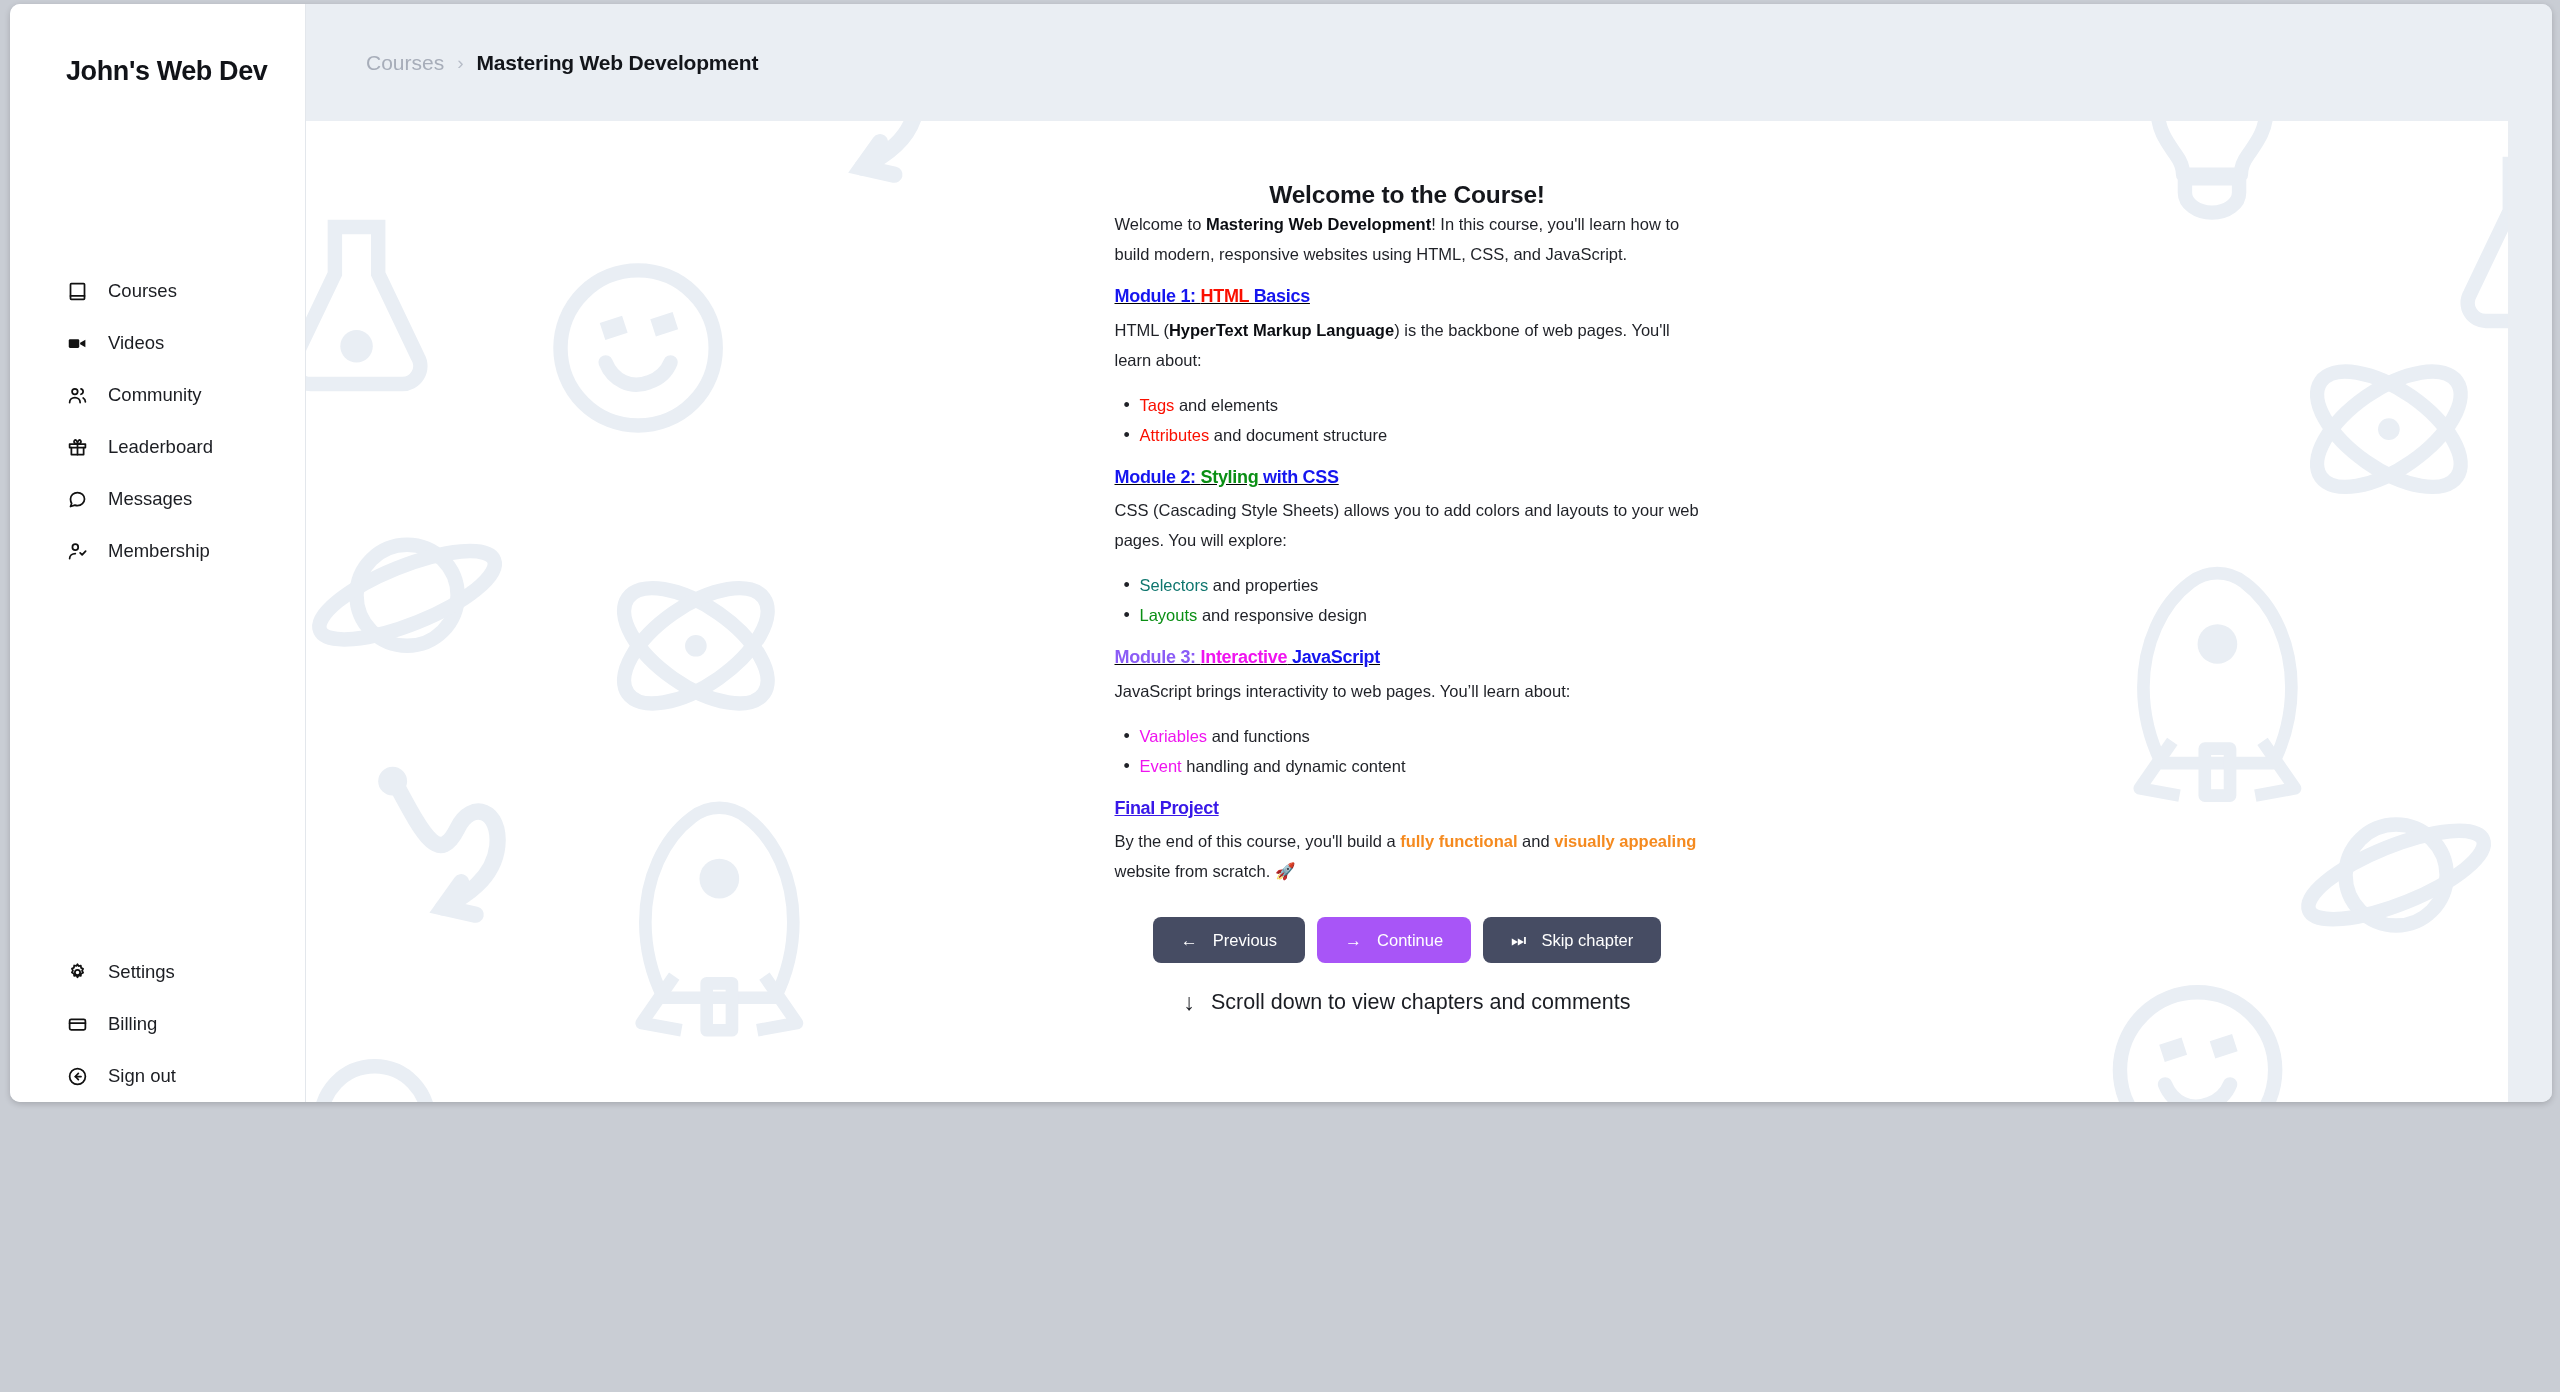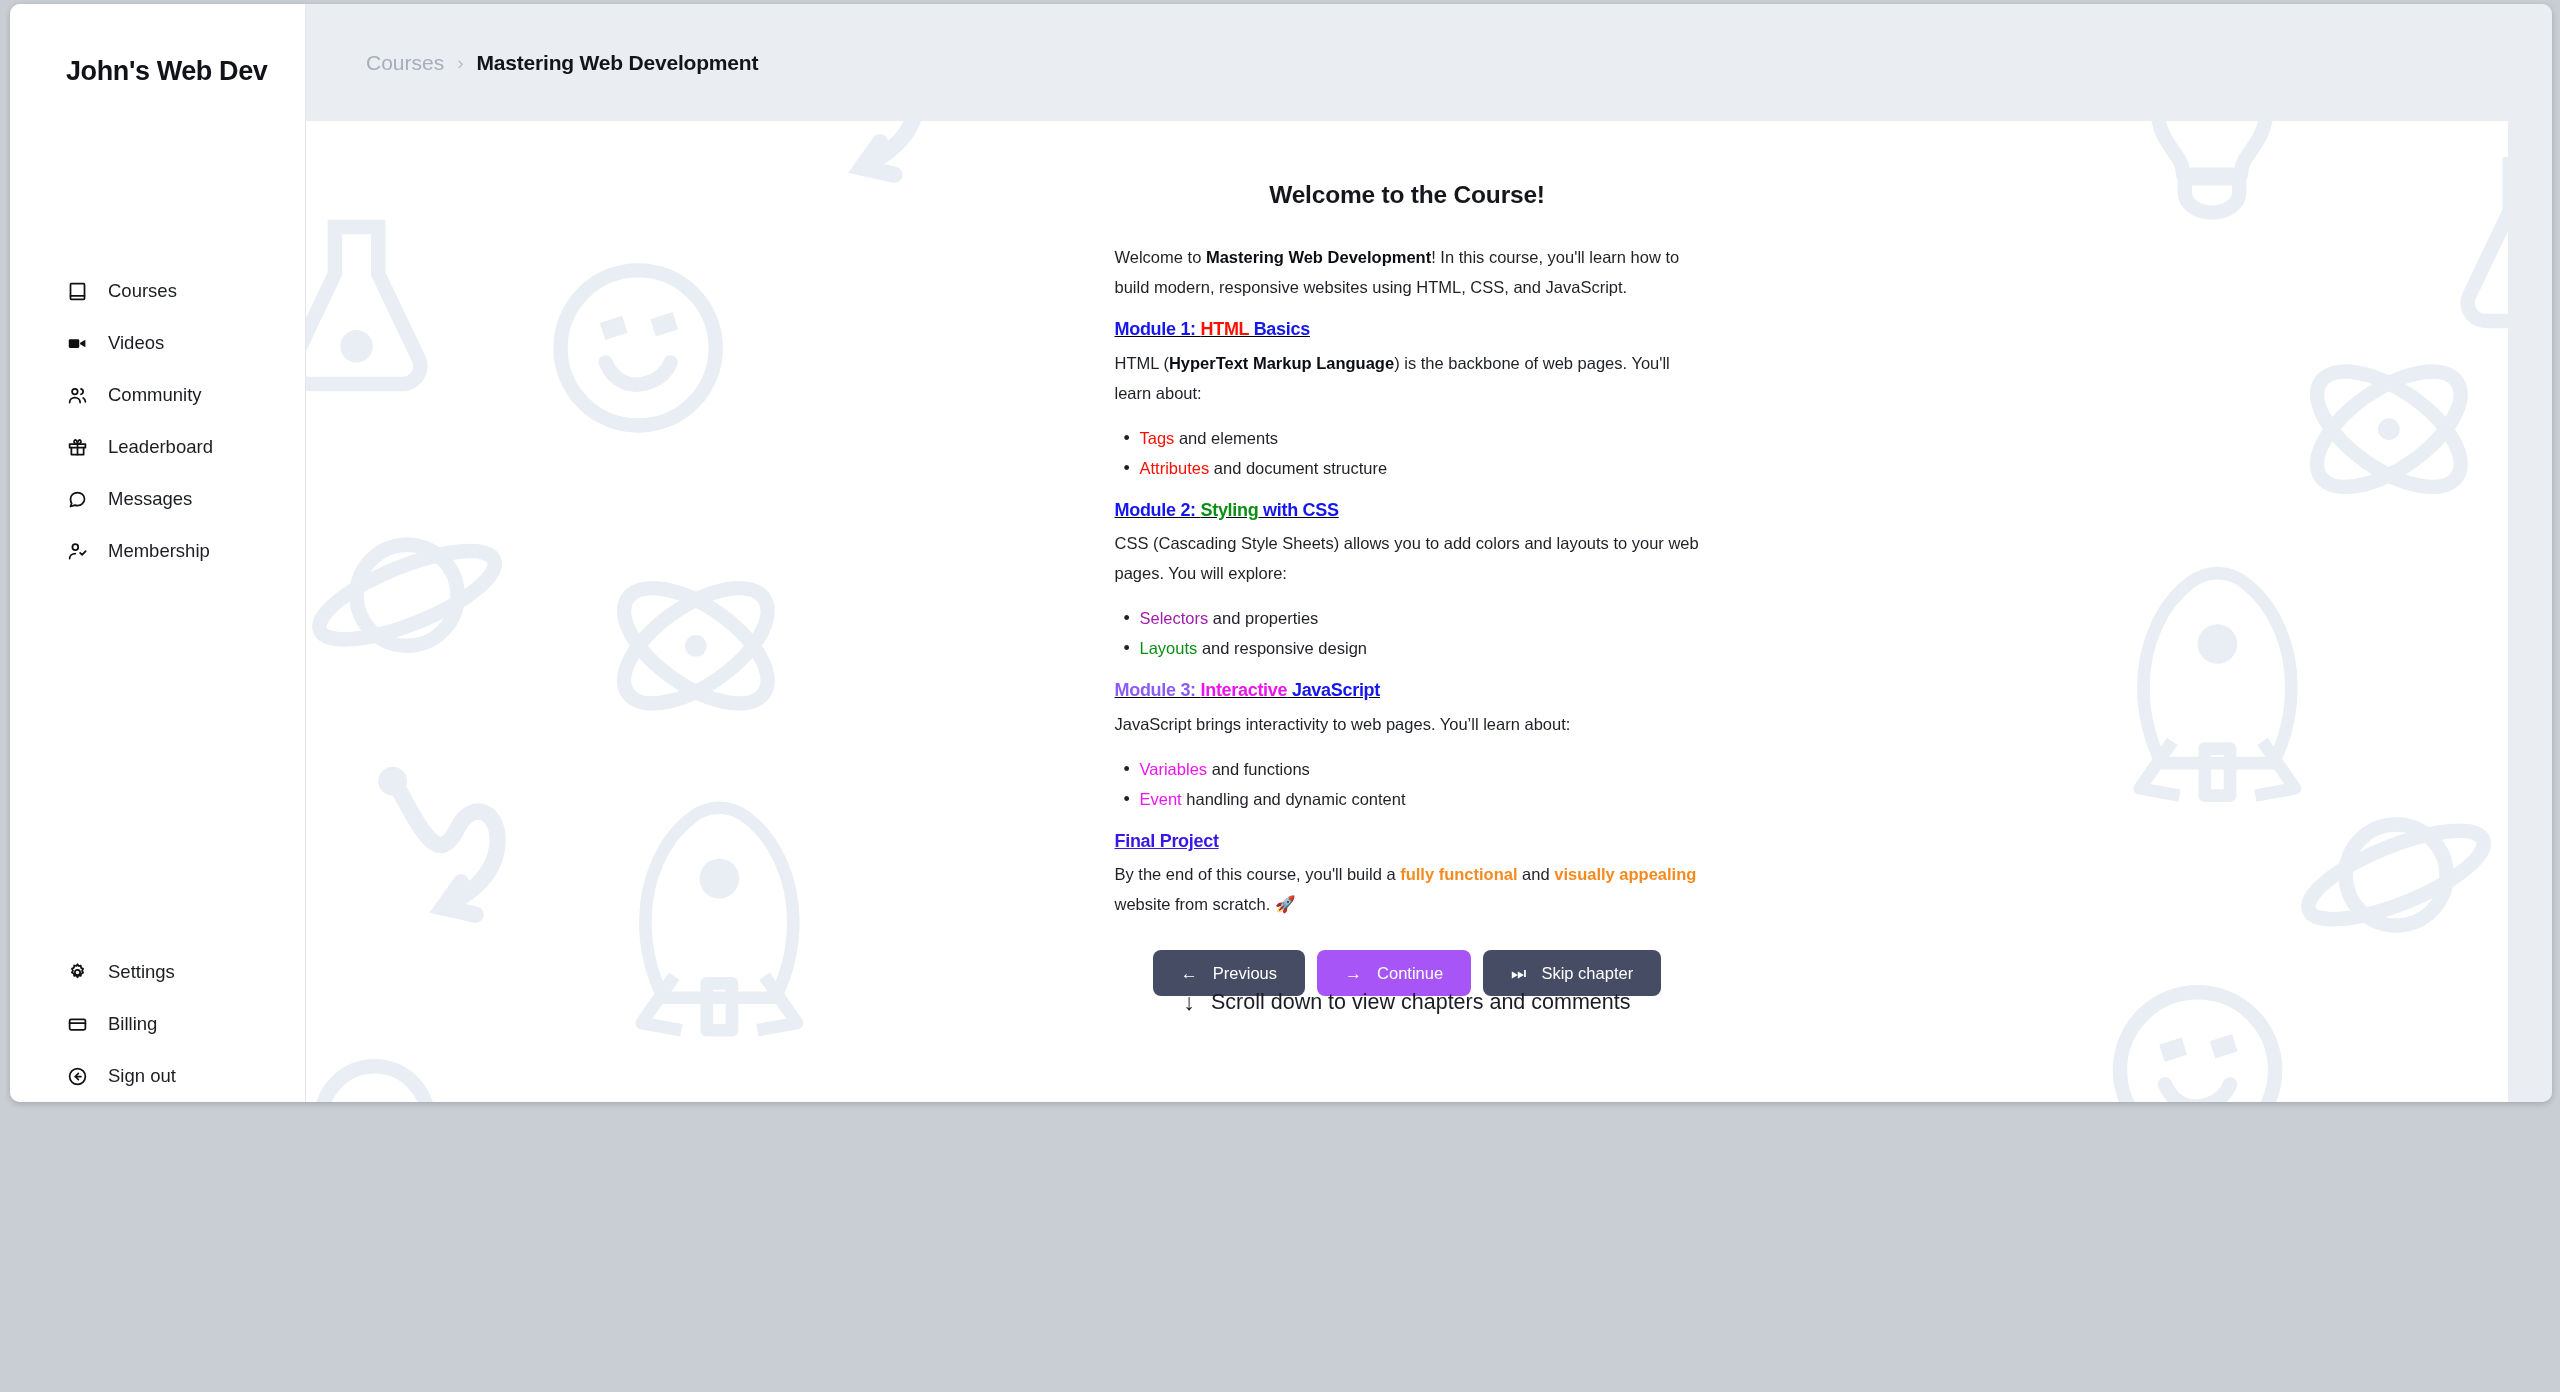--- a/index.html
+++ b/index.html
@@ -104,21 +104,20 @@
     width: 585px;
     margin: 0 auto;
     padding-top: 60px;
   }
   #lesson-title {
     text-align: center;
     font-size: 24.5px;
     font-weight: 700;
     color: #15171c;
     letter-spacing: -0.2px;
-    margin-bottom: 33px;
   }
   .para {
     font-size: 16.5px;
     line-height: 1.82;
     color: #1f2127;
     margin-bottom: 15px;
   }
   .para b { font-weight: 700; color: #0b0d12; }
   .mod-h {
     font-size: 18px;
@@ -406,21 +405,21 @@
         <ul class="bullets">
           <li><b style="color:#fa0f00">Tags</b><span> and elements</span></li>
           <li><b style="color:#fa0f00">Attributes</b><span> and document structure</span></li>
         </ul>
 
         <h2 class="mod-h">
           <span style="color:#1616ef">Module 2: </span><span style="color:#0a8f14">Styling</span><span style="color:#1616ef"> with CSS</span>
         </h2>
         <p class="para">CSS (Cascading Style Sheets) allows you to add colors and layouts to your web pages. You will explore:</p>
         <ul class="bullets">
-          <li><b style="color:#a21caf">Selectors</b><span> and properties</span></li>
+          <li><b style="color:#0f766e">Selectors</b><span> and properties</span></li>
           <li><b style="color:#0a8f14">Layouts</b><span> and responsive design</span></li>
         </ul>
 
         <h2 class="mod-h">
           <span style="color:#8b5cf6">Module 3: </span><span style="color:#ef14ef">Interactive</span><span style="color:#1616ef"> JavaScript</span>
         </h2>
         <p class="para">JavaScript brings interactivity to web pages. You’ll learn about:</p>
         <ul class="bullets">
           <li><b style="color:#ef14ef">Variables</b><span> and functions</span></li>
           <li><b style="color:#ef14ef">Event</b><span> handling and dynamic content</span></li>

